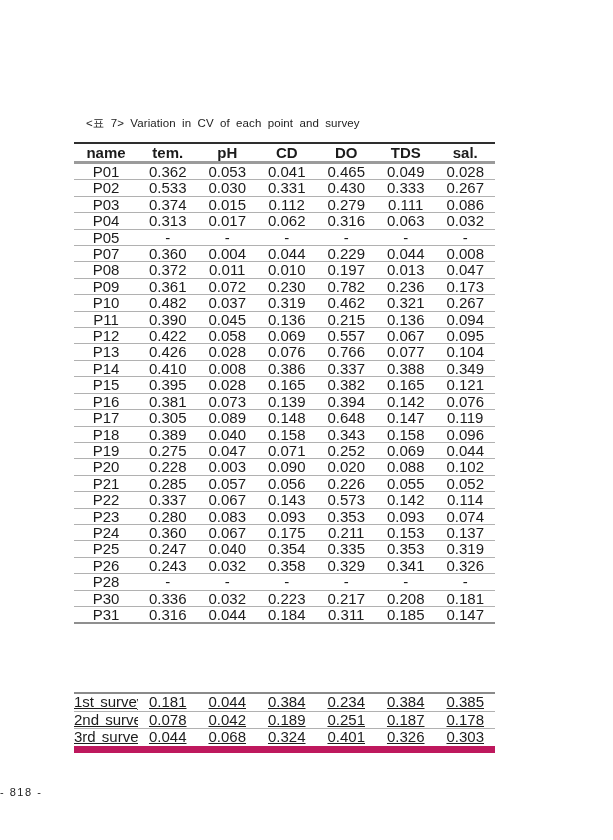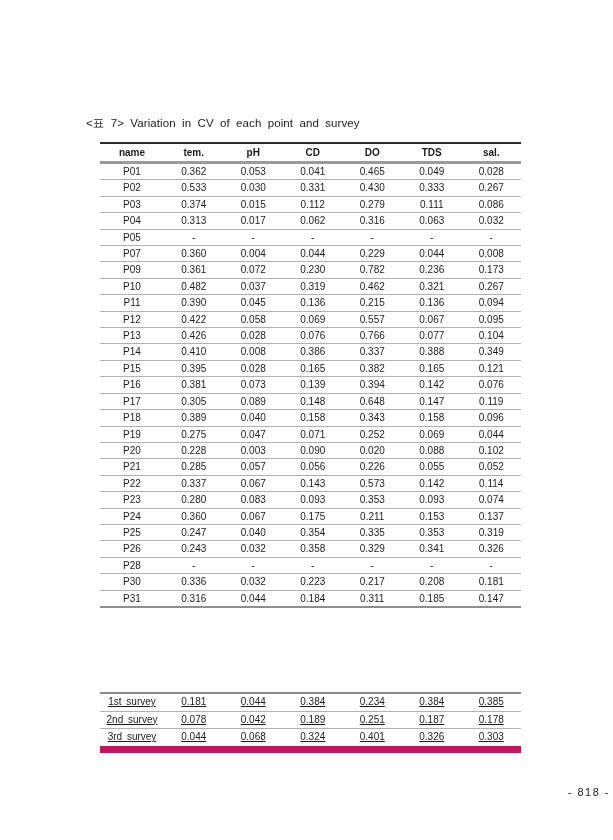--- a/index.html
+++ b/index.html
@@ -6,23 +6,23 @@
   body{
     width:613px;height:840px;position:relative;background:#ffffff;
     font-family:"Liberation Sans","DejaVu Sans",sans-serif;
     color:#1a1a1a;overflow:hidden;
   }
   .caption{
     position:absolute;left:86px;top:116px;
     font-size:11.5px;letter-spacing:0.1px;word-spacing:3px;color:#222;
   }
   table{
-    position:absolute;left:100px;width:421px;
+    position:absolute;left:74px;width:421px;
     border-collapse:collapse;table-layout:fixed;
-    font-size:10px;color:#1c1c1c;
+    font-size:15px;color:#1c1c1c;
   }
   col.c-name{width:64px;}
   col.c-val{width:59.5px;}
   th,td{
     text-align:center;vertical-align:middle;padding:0;
     height:15.4px;line-height:15.4px;white-space:nowrap;
     overflow:hidden;
   }
   thead th{font-weight:bold;height:17px;line-height:17px;}
   .main-table{top:142px;}
@@ -33,21 +33,21 @@
   .main-table tbody tr{border-bottom:1px solid #b1b1b1;}
   .main-table tbody tr:last-child{border-bottom:2px solid #8f8f8f;}
   .summary-table{top:692px;text-decoration:underline;}
   .summary-table tbody tr{border-bottom:1px solid #b1b1b1;}
   .summary-table tbody tr:first-child{border-top:2px solid #8a8a8a;}
   .summary-table tbody tr:last-child{border-bottom:7px solid #be185d;}
   .summary-table td{height:16.6px;line-height:16.6px;}
   td:first-child{word-spacing:2px;}
   .page-number{
     position:absolute;top:786px;left:0;width:610px;
-    text-align:right;font-size:11px;letter-spacing:1.5px;color:#222;
+    text-align:left;font-size:11px;letter-spacing:1.5px;color:#222;
   }
 </style>
 </head>
 <body>
 
 <div class="caption">&lt;표 7&gt; Variation in CV of each point and survey</div>
 
 <table class="main-table">
   <colgroup>
     <col class="c-name">
@@ -118,20 +118,29 @@
       <tr>
         <td>P07</td>
         <td>0.360</td>
         <td>0.004</td>
         <td>0.044</td>
         <td>0.229</td>
         <td>0.044</td>
         <td>0.008</td>
       </tr>
       <tr>
+        <td>P08</td>
+        <td>0.372</td>
+        <td>0.011</td>
+        <td>0.010</td>
+        <td>0.197</td>
+        <td>0.013</td>
+        <td>0.047</td>
+      </tr>
+      <tr>
         <td>P09</td>
         <td>0.361</td>
         <td>0.072</td>
         <td>0.230</td>
         <td>0.782</td>
         <td>0.236</td>
         <td>0.173</td>
       </tr>
       <tr>
         <td>P10</td>

